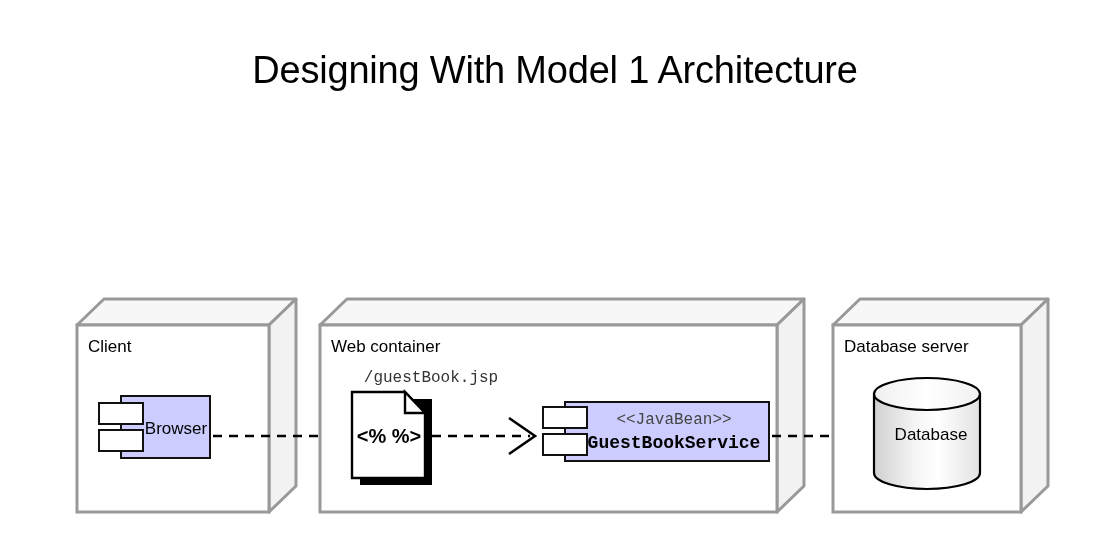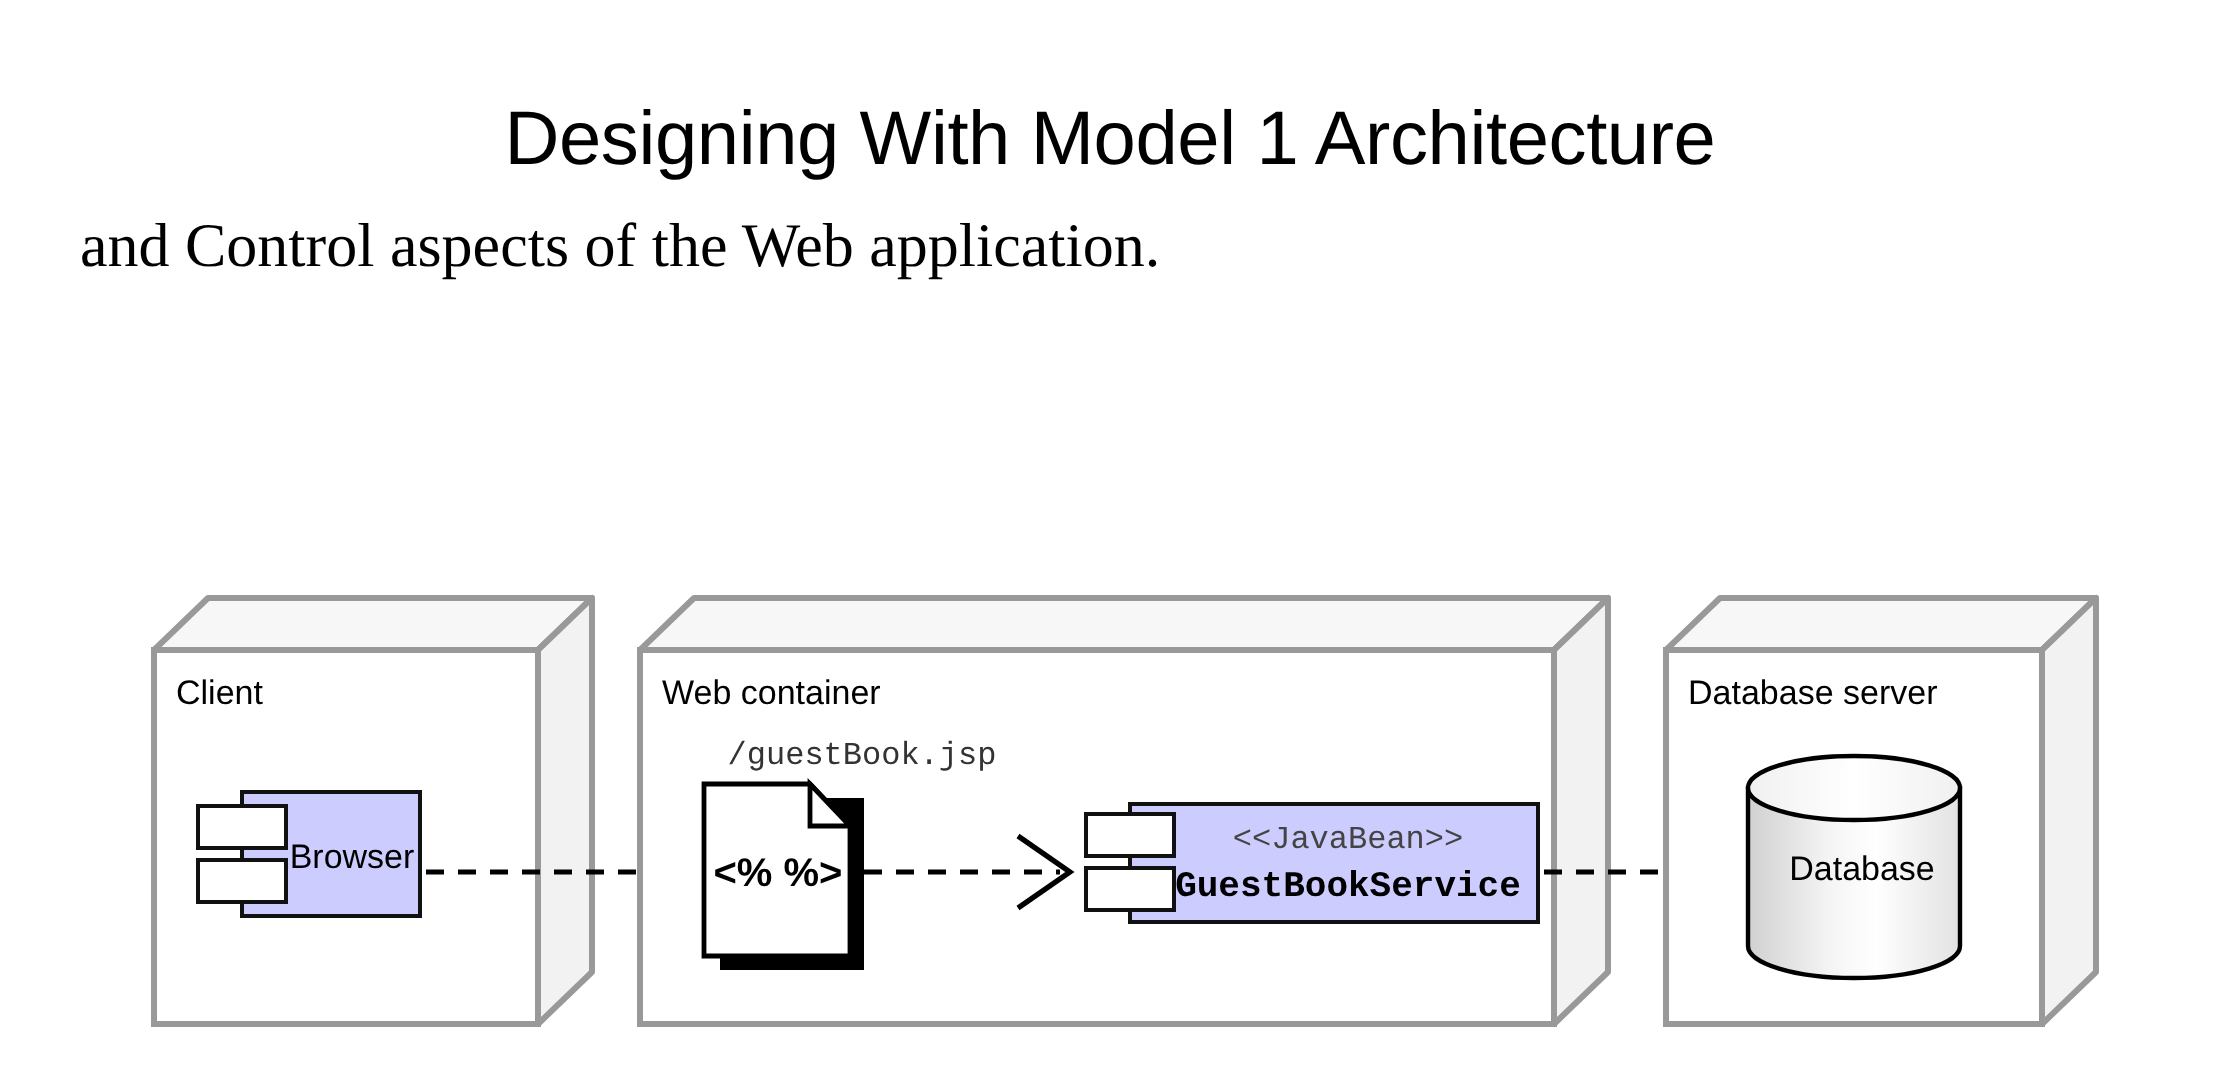--- a/index.html
+++ b/index.html
@@ -95,21 +95,20 @@
     fill: #000000;
     text-anchor: middle;
   }
 </style>
 </head>
 <body>
 
 <div id="slide-title">Designing With Model 1 Architecture</div>
 
 <div id="slide-body">
-  <span class="body-line body-line-2">and Control aspects of the Web application.</span>
 </div>
 
 <div id="diagram">
 <svg width="1110" height="542" viewBox="0 0 1110 542" xmlns="http://www.w3.org/2000/svg">
   <defs>
     <linearGradient id="cylGrad" x1="0" y1="0" x2="1" y2="0">
       <stop offset="0%" stop-color="#d0d0d0"></stop>
       <stop offset="38%" stop-color="#f4f4f4"></stop>
       <stop offset="60%" stop-color="#ffffff"></stop>
       <stop offset="100%" stop-color="#e2e2e2"></stop>

